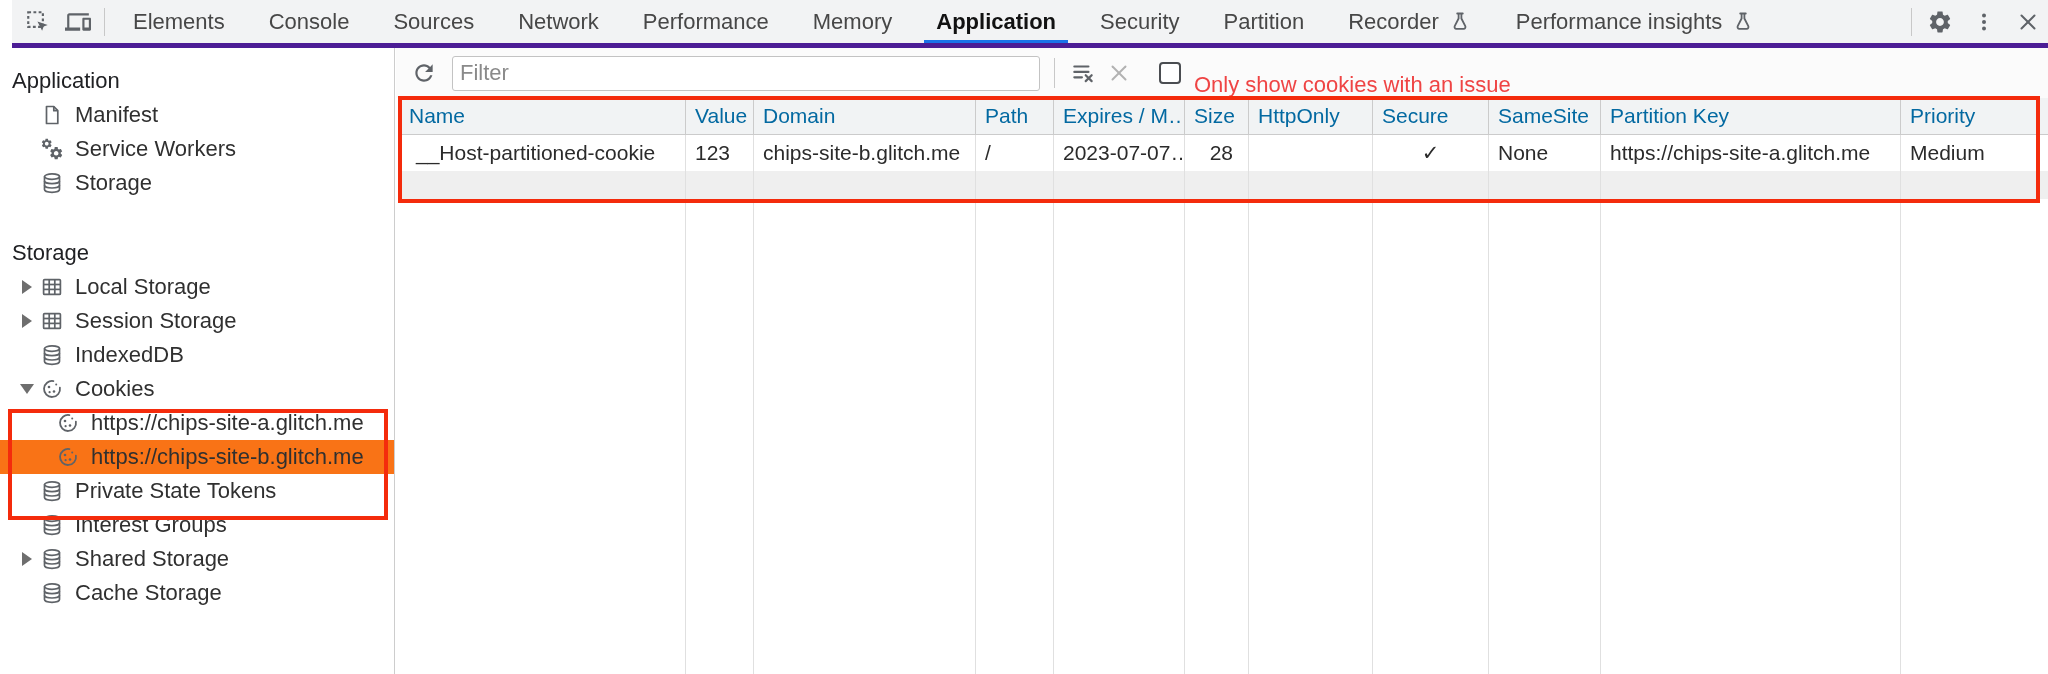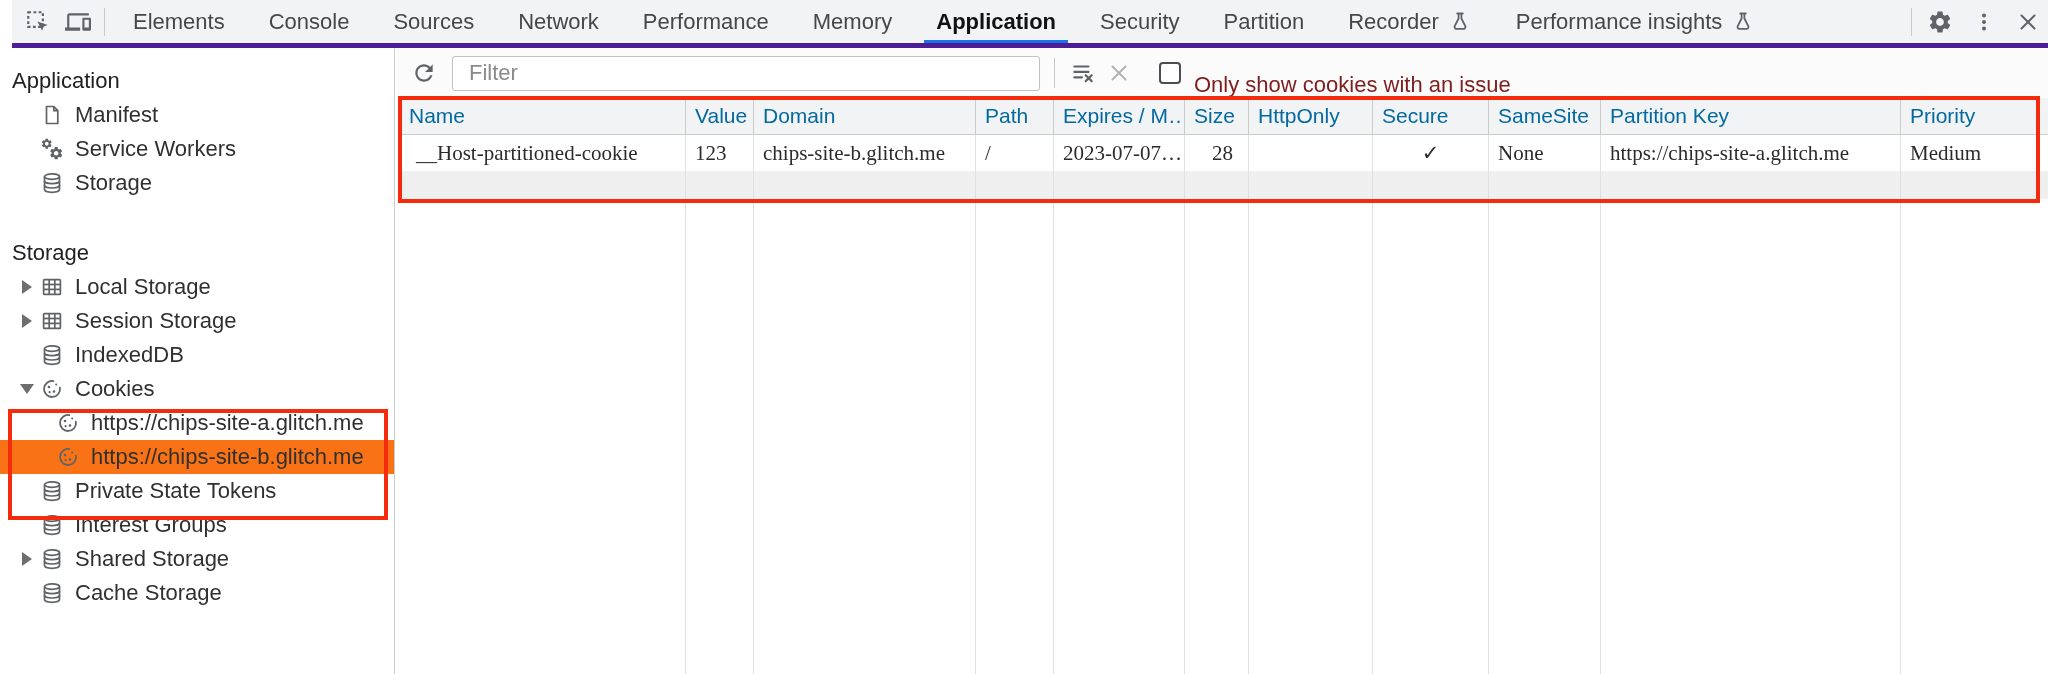--- a/index.html
+++ b/index.html
@@ -47,38 +47,38 @@
 
   
   .main { position:absolute; left:396px; top:48px; right:0; bottom:0; background:#fff; }
   .cookie-toolbar { height:50px; display:flex; align-items:center; padding-left:10px;
                     background:#fbfbfb; }
   .ct-btn { width:36px; height:36px; display:flex; align-items:center; justify-content:center;
             color:#5f6368; flex:none; }
   .ct-btn svg { width:26px; height:26px; }
   .ct-btn.disabled { color:#b2b2b2; }
   .filter-input { margin-left:10px; width:588px; height:35px; border:1px solid #c3c3c3;
-                  border-radius:3px; font-size:22px; padding:0 16px; color:#202124;
+                  border-radius:3px; font-size:22px; padding:0 7px; color:#202124;
                   font-family:"Liberation Sans", sans-serif; background:#fff; outline:none; }
   .filter-input::placeholder { color:#8a8a8a; }
   .ct-divider { width:1px; height:30px; background:#c8c8c8; margin:0 10px 0 14px; }
   .checkbox { width:22px; height:22px; border:2px solid #4a4d51; border-radius:4px;
               background:#fff; margin-left:22px; flex:none; }
-  .cb-label { margin-left:13px; font-size:22px; color:#7f1d1d; white-space:nowrap;margin-top:23px; }
+  .cb-label { margin-left:13px; font-size:22px; color:#ef4444; white-space:nowrap;margin-top:23px; }
 
   
   .grid { position:absolute; left:4px; top:50px; right:0; bottom:0;
           display:grid;
           grid-template-columns:286px 68px 222px 78px 131px 64px 124px 116px 112px 300px 1fr;
           grid-template-rows:37px 36px 28px 1fr; font-size:21px; }
   .hc { background:#f1f3f4; border-right:1px solid #cbcbcb; border-bottom:1px solid #cbcbcb;
         display:flex; align-items:center; padding:0 9px; color:#0369a1; white-space:nowrap;
         overflow:hidden; }
   .dc { background:#fff; border-right:1px solid #e0e0e0; display:flex; align-items:center;
-        padding:0 9px; white-space:nowrap; overflow:hidden; color:#2b2b2b;font-family:Liberation Serif, serif; }
+        padding:0 9px; white-space:nowrap; overflow:hidden; color:#2b2b2b; }
   .sc { background:#efefef; border-right:1px solid #e0e0e0; }
   .fc { background:#fff; border-right:1px solid #e0e0e0; }
   .last { border-right:none !important; }
   .cell-name { padding-left:16px; }
   .cell-right { justify-content:flex-end; padding-right:15px; }
   .cell-center { justify-content:center; }
   .hl-table { left:2px; top:48px; width:1642px; height:107px; }
 
   .symdefs { position:absolute; width:0; height:0; overflow:hidden; }
 </style>

